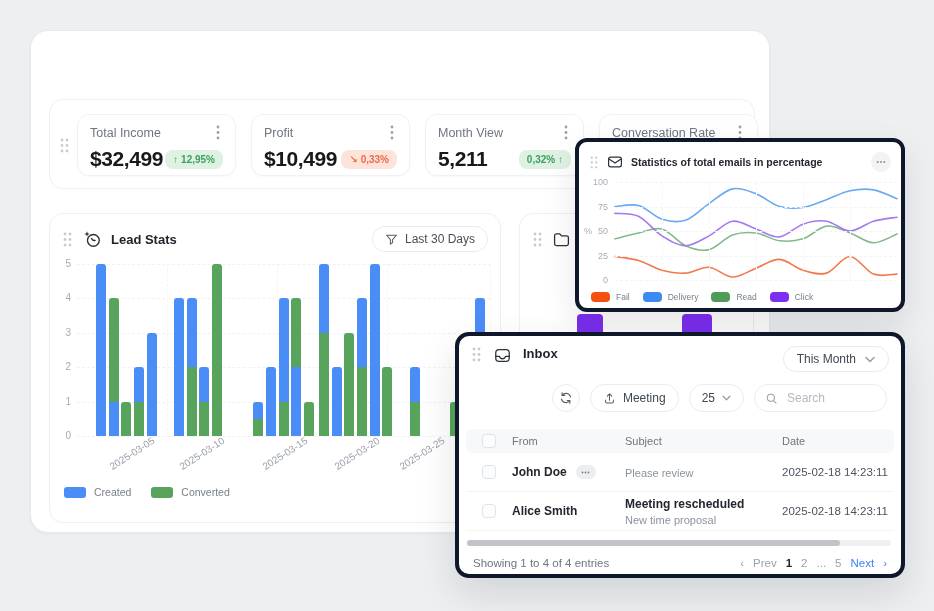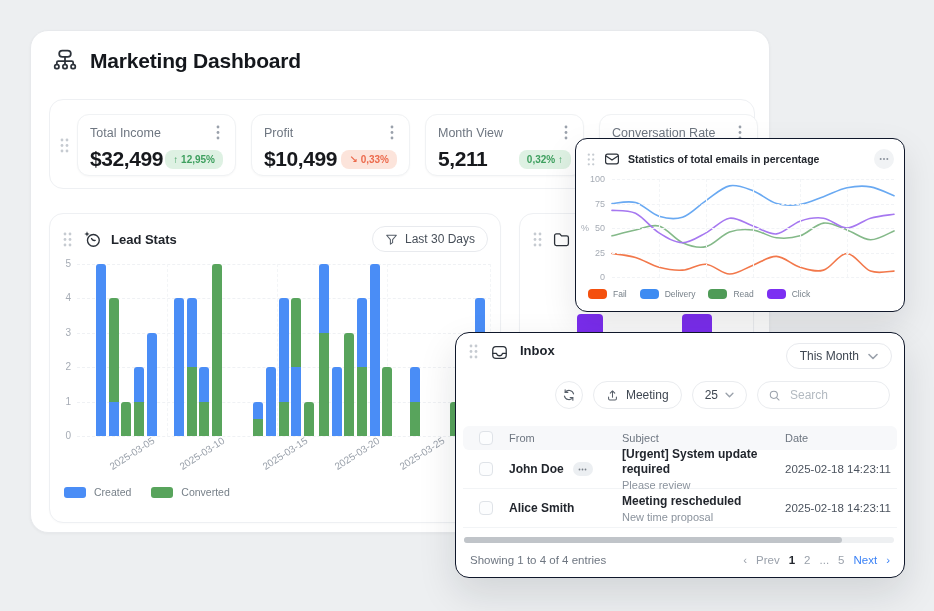--- a/index.html
+++ b/index.html
@@ -55,21 +55,21 @@
   #lead-legend{left:14px;top:272px;}
   .legend-item{display:flex;align-items:center;gap:8px;font-size:10.5px;color:#778089;}
   .swatch{width:22px;height:11px;border-radius:3px;flex:none;}
 
   
   .fo-bar{position:absolute;top:100px;height:133px;border-radius:4px 4px 0 0;}
   #fo-bar-1{left:57px;width:26px;}
   #fo-bar-2{left:162px;width:30px;}
 
   
-  .float{position:absolute;background:#fff;border:1px solid #0f172a;}
+  .float{position:absolute;background:#fff;border:4px solid #0f172a;}
   .email-card{left:575px;top:138px;width:330px;height:174px;border-radius:12px;z-index:5;
     box-shadow:0 14px 34px rgba(18,24,32,.10);}
   .email-header{position:absolute;left:10px;top:10px;right:10px;display:flex;align-items:center;gap:8px;}
   .email-title{font-size:10.5px;font-weight:700;color:#23272e;}
   .ellipsis-btn{margin-left:auto;width:20px;height:20px;border-radius:50%;background:#f1f3f5;
     display:flex;align-items:center;justify-content:center;color:#8a919b;cursor:pointer;}
   #email-plot{position:absolute;left:36px;top:40px;width:282px;height:98px;}
   .ytick2{position:absolute;left:-27px;width:20px;text-align:right;font-size:9px;color:#a6acb5;}
   #email-ylabel{position:absolute;left:-31px;font-size:9px;color:#a6acb5;}
   #email-legend{left:12px;top:150px;gap:13px;}
@@ -119,34 +119,20 @@
   .pagination .active{color:#23272e;font-weight:700;}
   .pagination .next{color:#3b82f6;}
 </style>
 </head>
 <body>
 
 <div class="canvas">
 
   <div class="panel">
 
-    <div class="panel-header">
-      <span class="app-icon">
-        <svg width="28" height="28" viewBox="0 0 24 24" fill="none" stroke="currentColor" stroke-width="1.5" stroke-linecap="round" stroke-linejoin="round">
-          <rect x="7" y="3" width="10" height="5.5" rx="2.7"></rect>
-          <path d="M12 8.5v3.5"></path>
-            <path d="M5 14.5v-1.3c0-.7.5-1.2 1.2-1.2h11.6c.7 0 1.2.5 1.2 1.2v1.3"></path>
-            <path d="M12 12v2.5"></path>
-          <rect x="3.2" y="15" width="3.6" height="3.6" rx="1.4"></rect>
-          <rect x="10.2" y="15" width="3.6" height="3.6" rx="1.4"></rect>
-          <rect x="17.2" y="15" width="3.6" height="3.6" rx="1.4"></rect>
-        </svg>
-      </span>
-      <span class="page-title">Marketing Dashboard</span>
-    </div>
 
     <section class="stats-row">
       <span class="handle">
         <svg width="11" height="17" viewBox="0 0 11 17" fill="#c6cbd1">
           <circle cx="3" cy="3" r="1.4"></circle>
             <circle cx="8" cy="3" r="1.4"></circle>
           <circle cx="3" cy="8.5" r="1.4"></circle>
             <circle cx="8" cy="8.5" r="1.4"></circle>
           <circle cx="3" cy="14" r="1.4"></circle>
             <circle cx="8" cy="14" r="1.4"></circle>
@@ -526,21 +512,20 @@
           <span>John Doe</span>
           <span class="row-menu">
             <svg width="9" height="3" viewBox="0 0 12 4" fill="#787f88">
                 <circle cx="2" cy="2" r="1.2"></circle>
                 <circle cx="6" cy="2" r="1.2"></circle>
                 <circle cx="10" cy="2" r="1.2"></circle>
               </svg>
           </span>
         </span>
         <span class="col-subject">
-          <div class="subj-main">[Urgent] System update required</div>
           <div class="subj-sub">Please review</div>
         </span>
         <span class="col-date date-cell">2025-02-18 14:23:11</span>
       </div>
 
       <div class="trow">
         <span class="col-check">
             <span class="checkbox"></span>
           </span>
         <span class="col-from from-cell">

